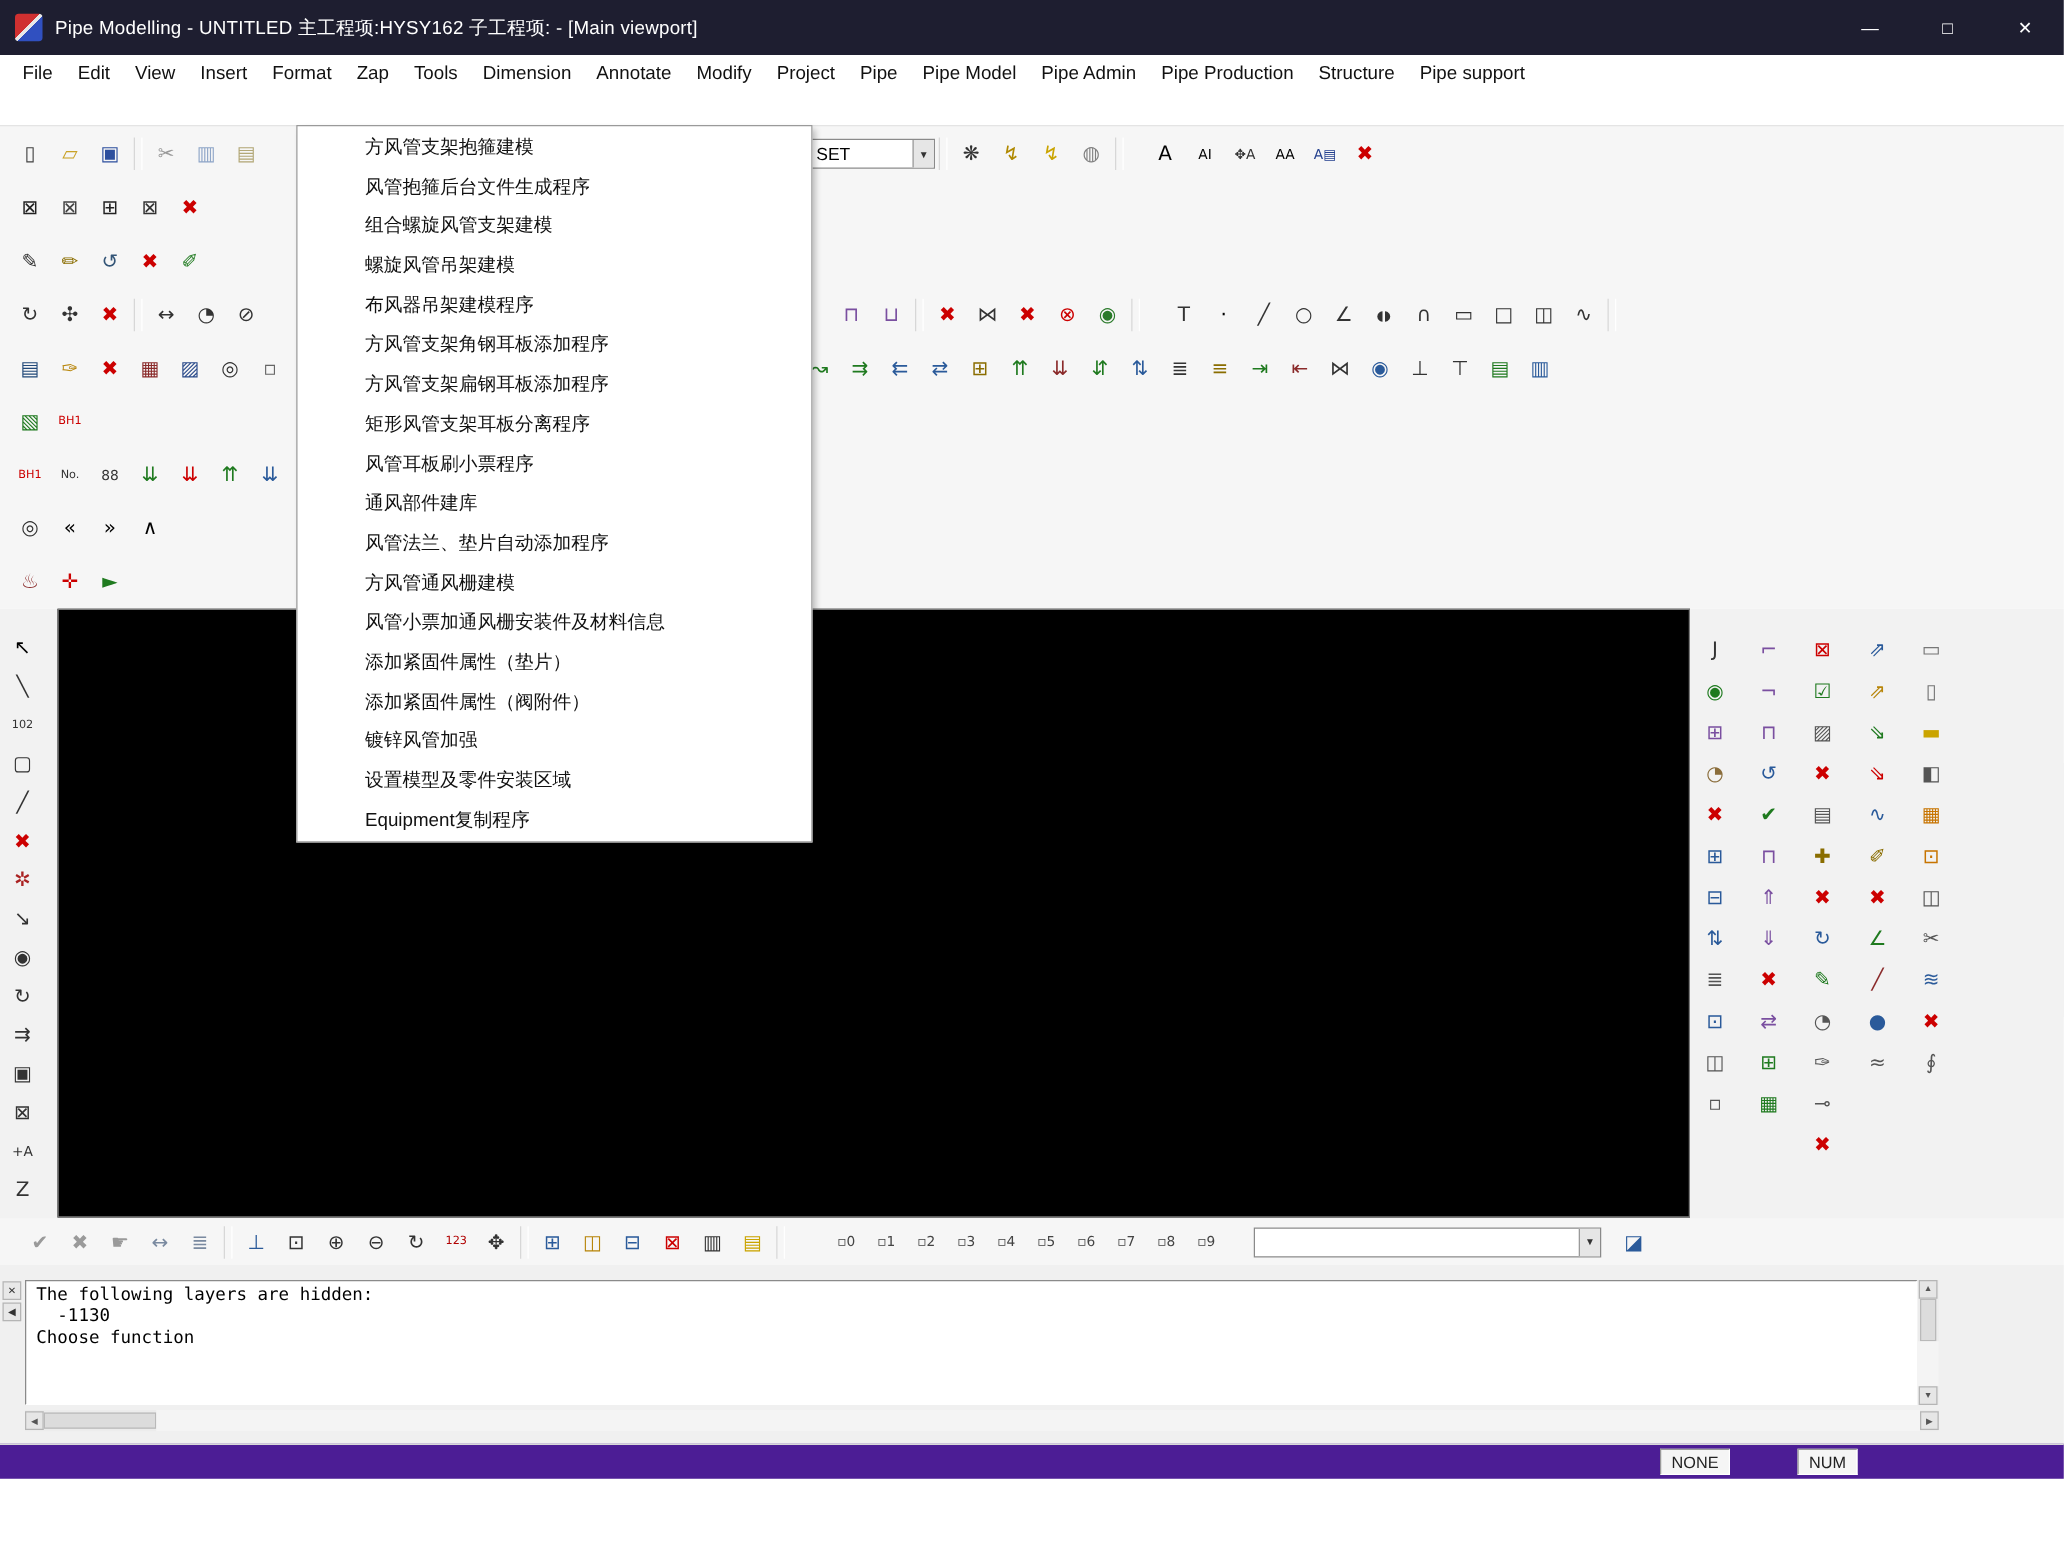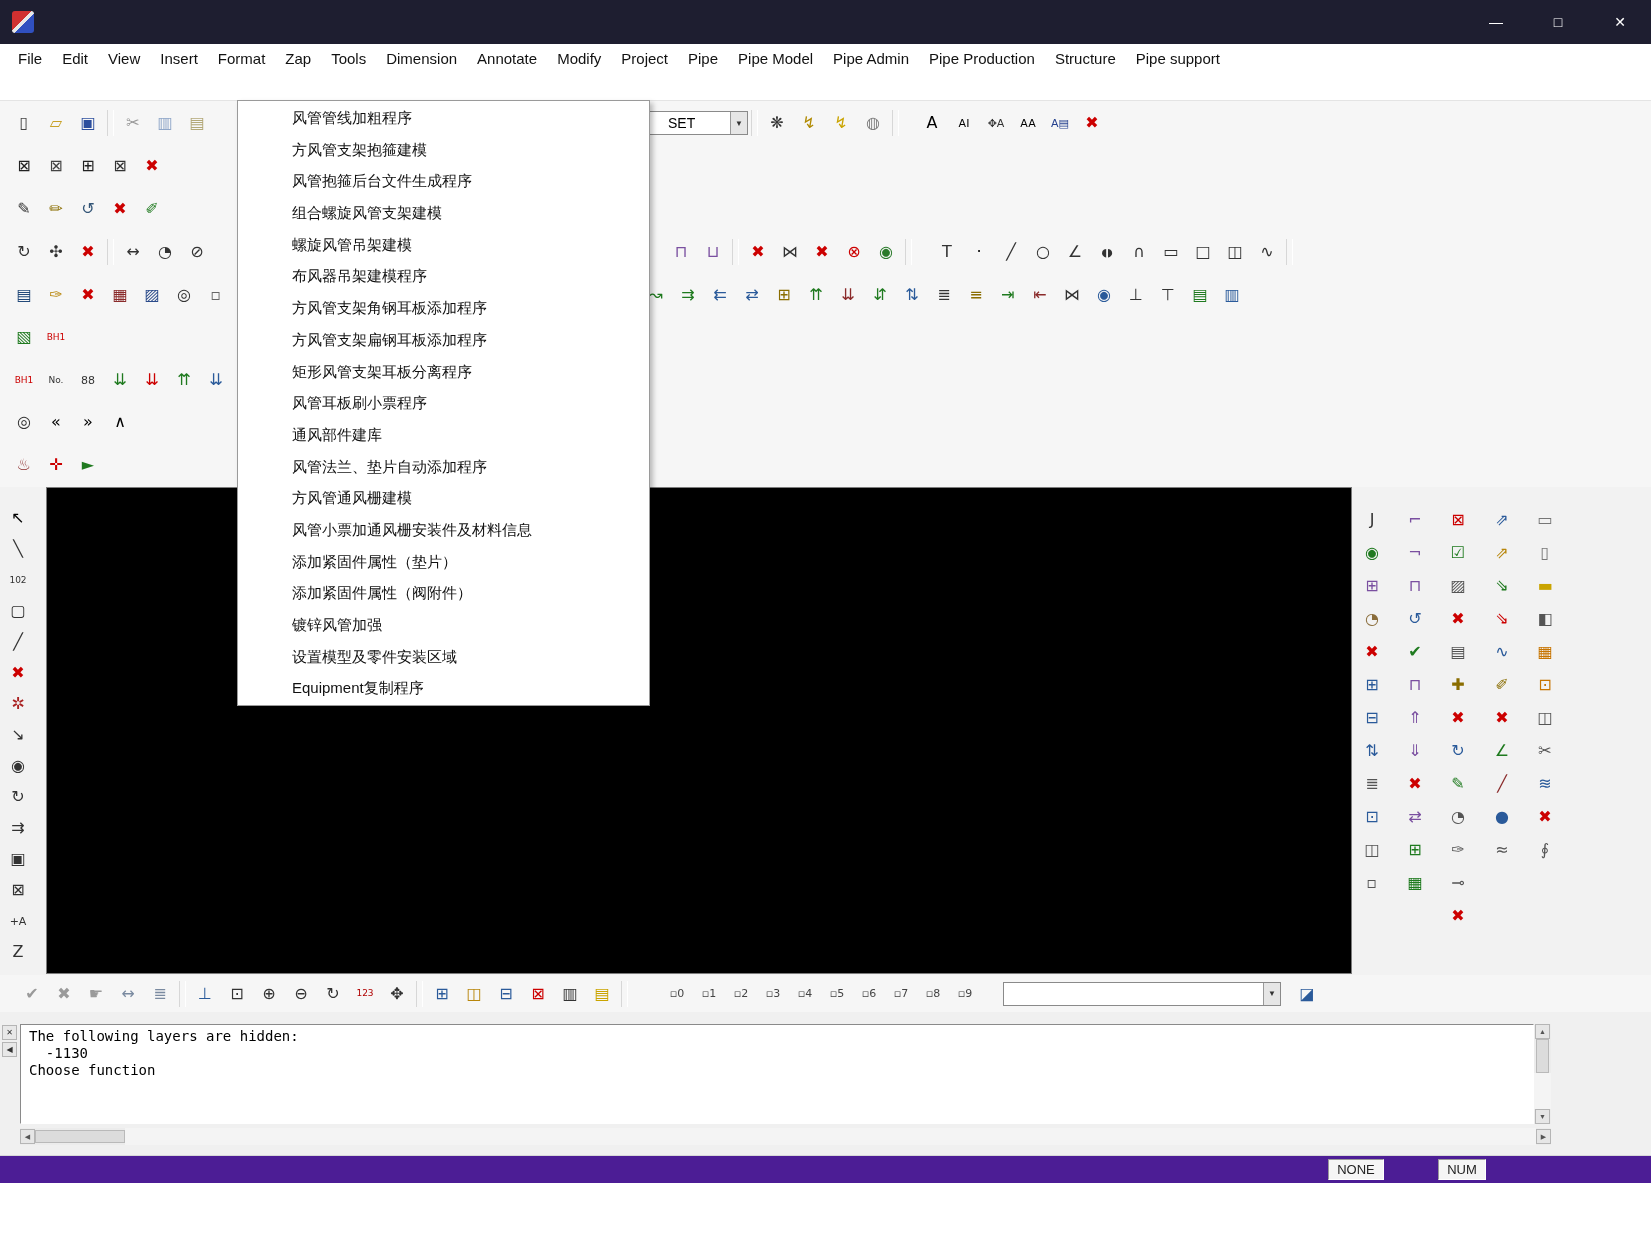--- a/index.html
+++ b/index.html
@@ -27,21 +27,21 @@
   .r5{top:177px;left:8px} .r6{top:219px;left:8px} .r7{top:262px;left:8px} .r8{top:304px;left:8px} .r9{top:347px;left:8px}
   .tbgroup { display:flex; align-items:center; }
   .ico { width:30px; height:30px; margin:0 1px; display:flex; align-items:center; justify-content:center; background:transparent; }
   .ico .g { font-size:16px; line-height:1; white-space:nowrap; font-family:"DejaVu Sans","DejaVu Sans Mono",sans-serif; }
   .tsep { width:7px; height:26px; border-left:1px solid #d7d7d7; border-right:1px solid #ffffff; margin:0 3px; }
   .sp { height:1px; flex:0 0 auto; }
 
   
   .combo { display:flex; align-items:center; width:100px; height:24px; background:#fff; border:1px solid #8a8a8a; }
   .combo.wide { width:278px; }
-  .cval { flex:1; font-size:14px; padding-left:19px; color:#000; overflow:hidden; white-space:nowrap; }
+  .cval { flex:1; font-size:14px; padding-left:4px; color:#000; overflow:hidden; white-space:nowrap; }
   .cbtn { width:17px; height:22px; background:#e6e6e6; border-left:1px solid #9a9a9a; font-size:8px; color:#333; display:flex; align-items:center; justify-content:center; }
 
   
   .mainzone { position:absolute; left:0; top:487px; width:1651px; height:488px; background:#f2f2f2; }
   .viewport { position:absolute; left:46px; top:0; width:1306px; height:487px; background:#000; border:1px solid #7c7c7c; }
   .lefttb { position:absolute; left:3px; top:16px; display:flex; flex-direction:column; }
   .lefttb .ico { margin:0 0 1px 0; }
   .rcol { position:absolute; top:18px; display:flex; flex-direction:column; }
   .rcol .ico { margin:0 0 3px 0; }
 
@@ -70,20 +70,21 @@
 
   
   .dropdown { position:absolute; left:237px; top:100px; width:413px; background:#fff; border:1px solid #9a9a9a; box-shadow:3px 3px 5px rgba(0,0,0,0.25); z-index:60; padding:1px 0; }
   .ditem { height:31.7px; line-height:31.7px; padding-left:54px; font-size:15px; color:#111; white-space:nowrap; }
 </style>
 </head>
 <body>
 
 <div class="titlebar">
   <div class="app-icon"></div>
+  <div class="title-text">Pipe Modelling - UNTITLED 主工程项:HYSY162 子工程项: - [Main viewport]</div>
   <div class="win-controls">
     <button class="win-btn">
         <span>—</span>
       </button>
     <button class="win-btn">
         <span>□</span>
       </button>
     <button class="win-btn">
         <span>✕</span>
       </button>
@@ -862,21 +863,20 @@
   </div>
 </div>
 
 <div class="statusbar">
   <div class="scell" style="left:1328px;width:56px">NONE</div>
   <div class="scell" style="left:1438px;width:48px">NUM</div>
 </div>
 
 <div class="dropdown">
 
-<div class="ditem">风管管线加粗程序</div>
     <div class="ditem">方风管支架抱箍建模</div>
     <div class="ditem">风管抱箍后台文件生成程序</div>
     <div class="ditem">组合螺旋风管支架建模</div>
     <div class="ditem">螺旋风管吊架建模</div>
     <div class="ditem">布风器吊架建模程序</div>
     <div class="ditem">方风管支架角钢耳板添加程序</div>
     <div class="ditem">方风管支架扁钢耳板添加程序</div>
     <div class="ditem">矩形风管支架耳板分离程序</div>
     <div class="ditem">风管耳板刷小票程序</div>
     <div class="ditem">通风部件建库</div>

